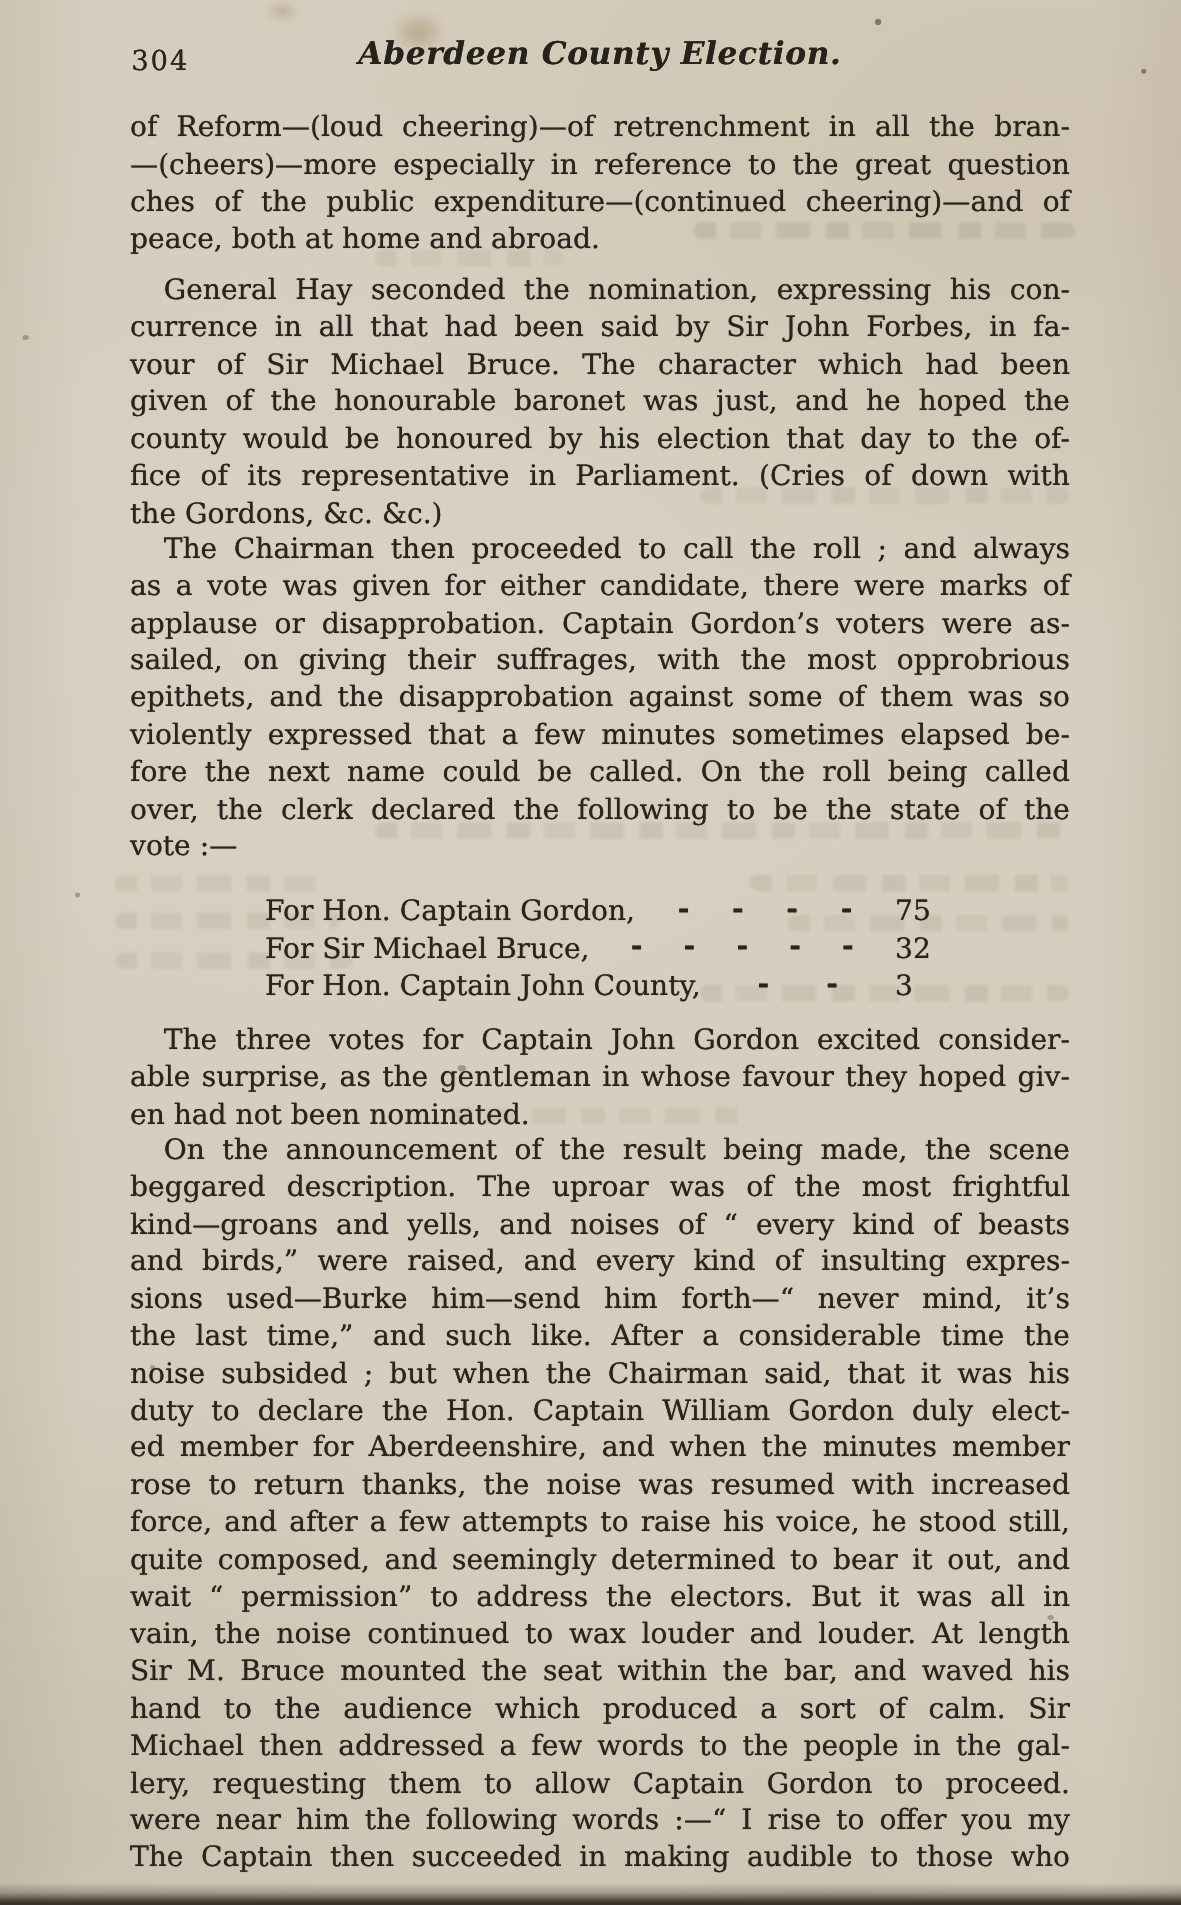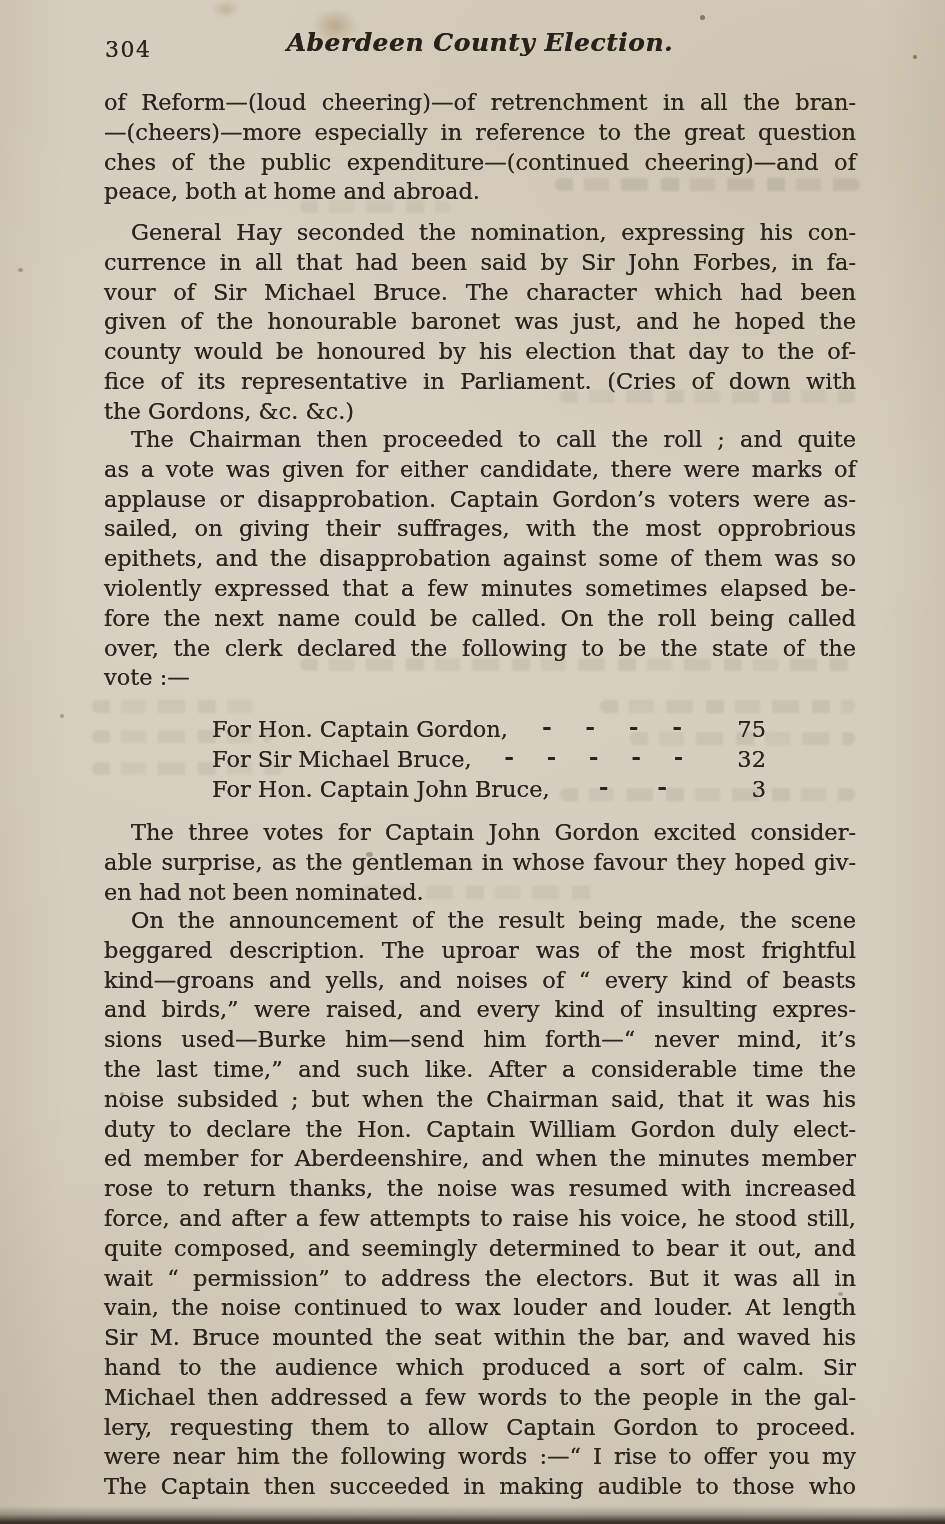--- a/index.html
+++ b/index.html
@@ -77,21 +77,21 @@
     font-size: 22.5px; line-height: 29.8px; color: #29251e;
     text-shadow: 0 0 0.6px rgba(41,37,30,0.85);
   }
   .vote-label { flex: none; }
   .vote-leader {
     flex: 1; display: flex; justify-content: space-evenly; align-items: center;
   }
   .vote-leader span {
     font-weight: bold; transform: translateY(-2px); letter-spacing: 0;
   }
-  .vote-value { flex: none; width: 50px; text-align: right; }
+  .vote-value { flex: none; width: 50px; text-align: left; }
 </style>
 </head>
 <body>
 
 <div class="page">
 
   <div class="bleed" style="left:555px; top:178px; width:305px;"></div>
   <div class="bleed" style="left:300px; top:200px; width:150px; opacity:0.35;"></div>
   <div class="bleed" style="left:560px; top:390px; width:295px; opacity:0.40;"></div>
   <div class="bleed" style="left:300px; top:658px; width:555px; opacity:0.45;"></div>
@@ -128,21 +128,21 @@
       <div class="para" style="top: 218px;">
         <div class="line indent">General Hay seconded the nomination, expressing his con-</div>
         <div class="line">currence in all that had been said by Sir John Forbes, in fa-</div>
         <div class="line">vour of Sir Michael Bruce.  The character which had been</div>
         <div class="line">given of the honourable baronet was just, and he hoped the</div>
         <div class="line">county would be honoured by his election that day to the of-</div>
         <div class="line">fice of its representative in Parliament.  (Cries of down with</div>
         <div class="line short">the Gordons, &amp;c. &amp;c.)</div>
       </div>
       <div class="para" style="top: 425px;">
-        <div class="line indent">The Chairman then proceeded to call the roll ; and quite</div>
+        <div class="line indent">The Chairman then proceeded to call the roll ; and always</div>
         <div class="line">as a vote was given for either candidate, there were marks of</div>
         <div class="line">applause or disapprobation.  Captain Gordon’s voters were as-</div>
         <div class="line">sailed, on giving their suffrages, with the most opprobrious</div>
         <div class="line">epithets, and the disapprobation against some of them was so</div>
         <div class="line">violently expressed that a few minutes sometimes elapsed be-</div>
         <div class="line">fore the next name could be called.  On the roll being called</div>
         <div class="line">over, the clerk declared the following to be the state of the</div>
         <div class="line short">vote :—</div>
       </div>
       <div class="votes" style="top: 690px; margin-top: 25px;">
@@ -161,21 +161,21 @@
           <span class="vote-leader">
             <span>-</span>
             <span>-</span>
             <span>-</span>
             <span>-</span>
             <span>-</span>
           </span>
           <span class="vote-value">32</span>
         </div>
         <div class="vote-row">
-          <span class="vote-label">For Hon. Captain John Bruce,</span>
+          <span class="vote-label">For Hon. Captain John County,</span>
           <span class="vote-leader">
             <span>-</span>
             <span>-</span>
           </span>
           <span class="vote-value">3</span>
         </div>
       </div>
       <div class="para" style="top: 818px;">
         <div class="line indent">The three votes for Captain John Gordon excited consider-</div>
         <div class="line">able surprise, as the gentleman in whose favour they hoped giv-</div>

